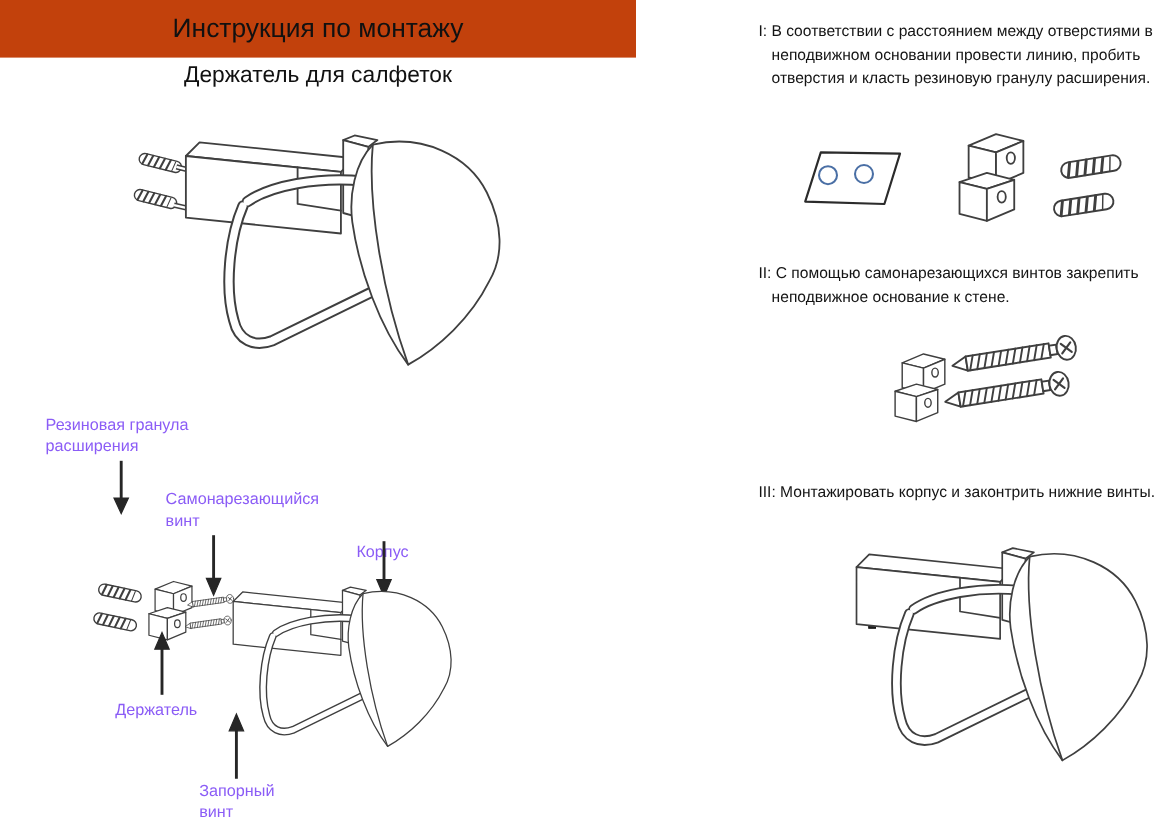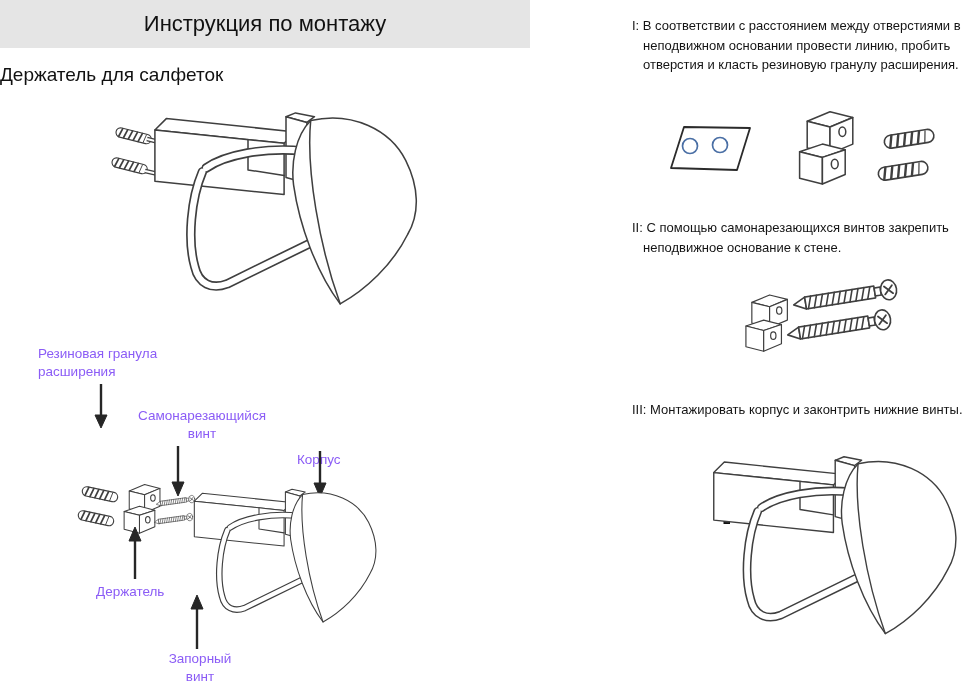--- a/index.html
+++ b/index.html
@@ -1,24 +1,24 @@
 <!DOCTYPE html>
 <html><head>
 <meta charset="utf-8">
 <style>
   html,body{margin:0;padding:0;background:#fff;}
   body{width:970px;height:694px;position:relative;overflow:hidden;
        font-family:"Liberation Sans", sans-serif;color:#1f1f1f;}
   .abs{position:absolute;}
-  .header-bar{left:0;top:0;width:530px;height:48px;background:#e5e5e5;
+  .header-bar{left:0;top:0;width:530px;height:48px;background:#c2410c;
       display:flex;align-items:center;justify-content:center;}
   .page-title{font-size:22px;color:#111;}
-  .subtitle{left:0;top:64px;width:530px;text-align:left;font-size:19px;color:#111;}
+  .subtitle{left:0;top:52px;width:530px;text-align:center;font-size:19px;color:#111;}
   .callout{font-size:13.5px;line-height:1.32;color:#8b5cf6;}
-  .center{text-align:center;}
+  .center{text-align:left;}
   .step-text{font-size:13px;line-height:1.5;color:#141414;
       padding-left:11px;text-indent:-11px;}
   svg{overflow:visible;}
   .ln{stroke:#3f3f3f;fill:#fff;stroke-width:1.6;stroke-linejoin:round;stroke-linecap:round;}
   .arrow{stroke:#262626;fill:#262626;}
 </style>
 </head>
 <body>
 
 <div>

